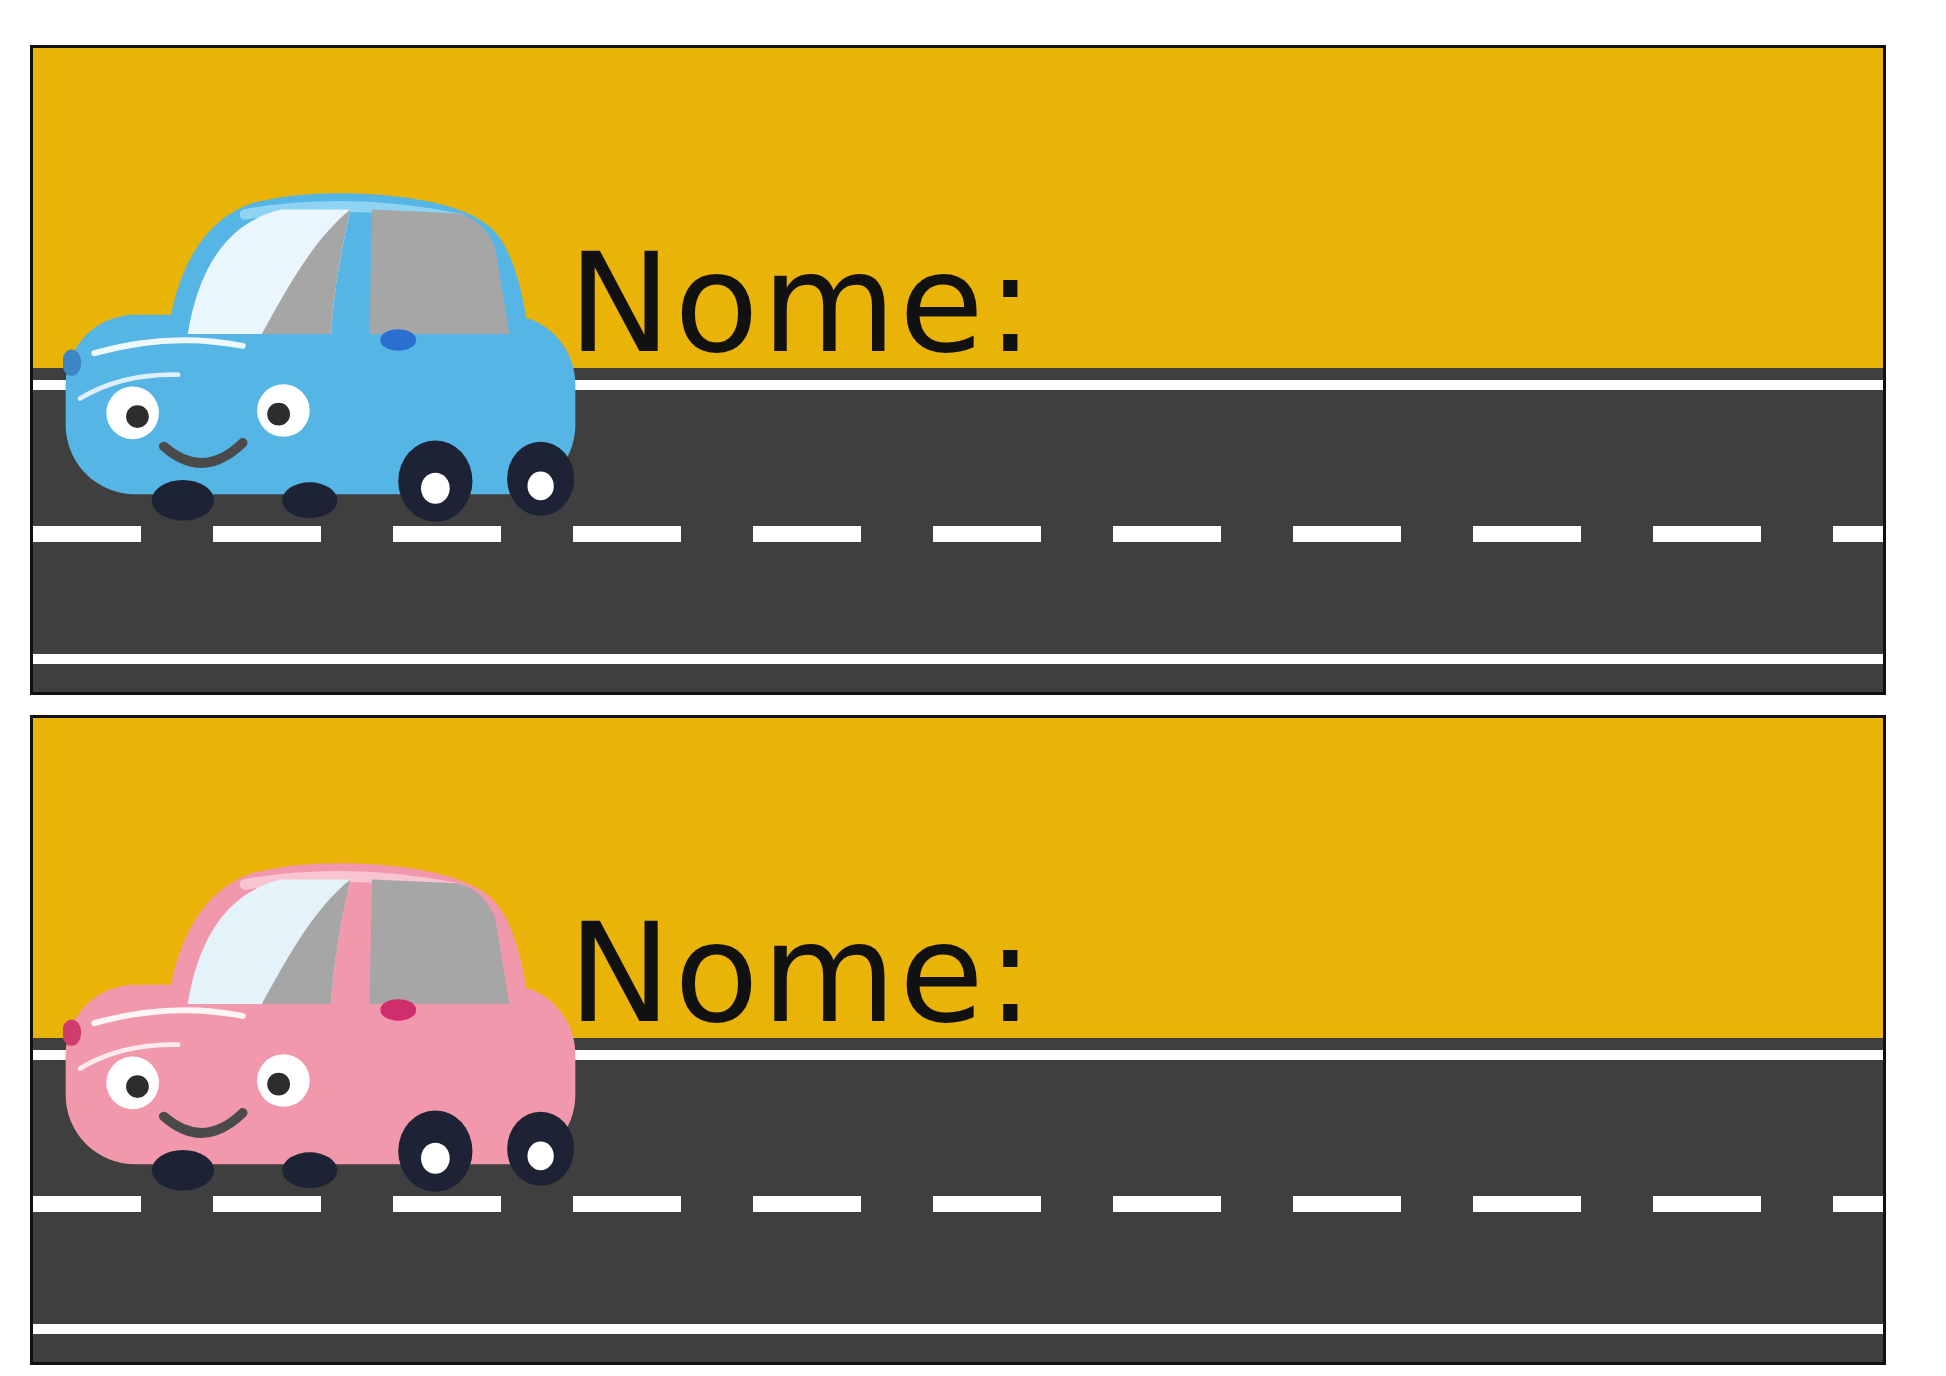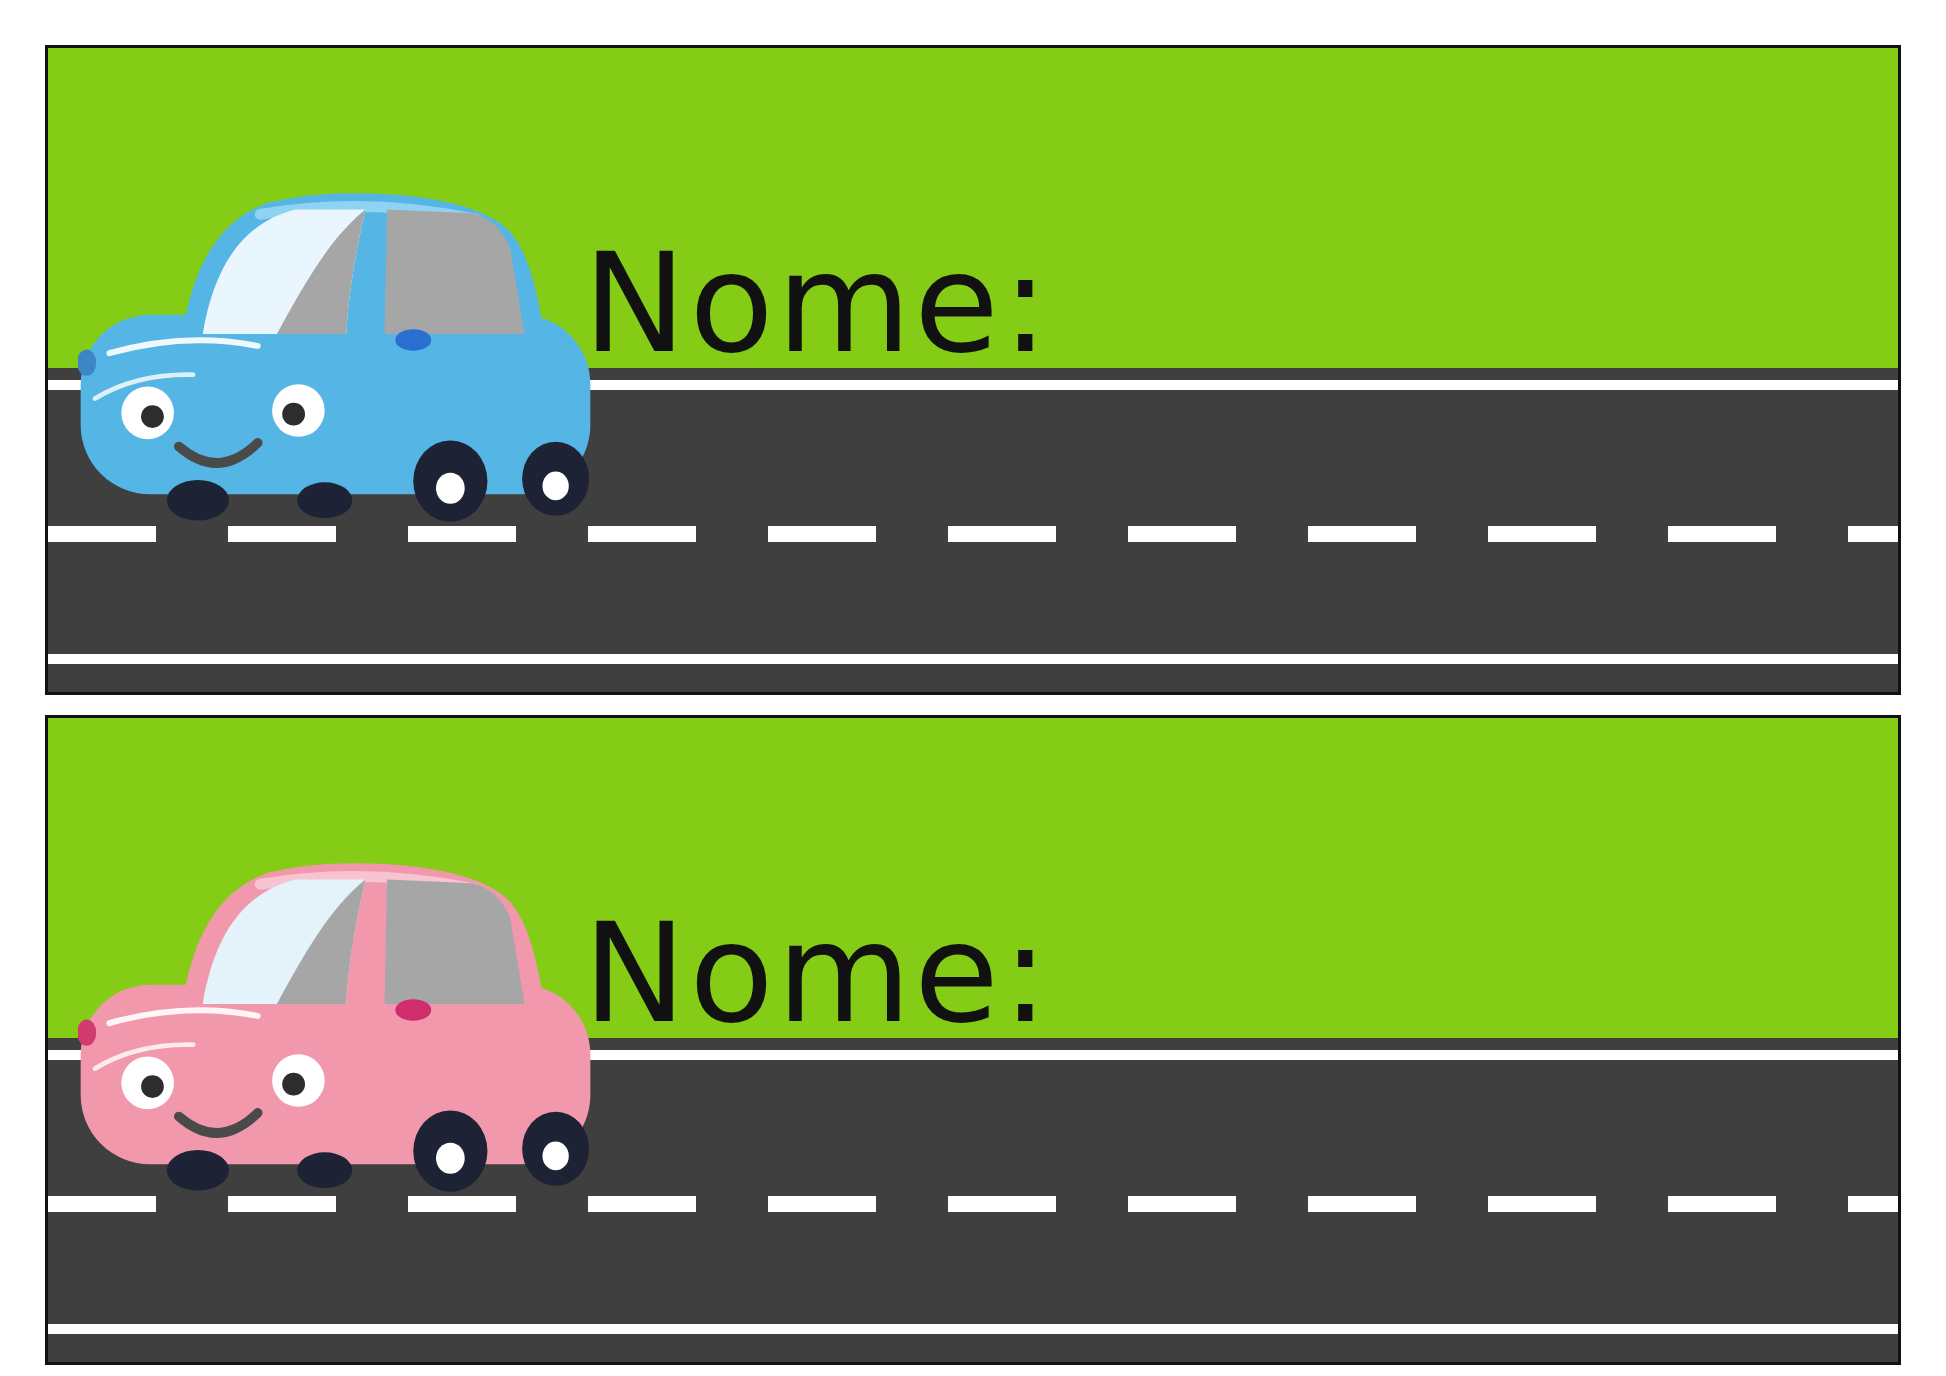--- a/index.html
+++ b/index.html
@@ -8,24 +8,24 @@
     background: #ffffff;
   }
   body {
     width: 1946px;
     height: 1376px;
     position: relative;
     font-family: "DejaVu Sans", sans-serif;
   }
   .card {
     position: absolute;
-    left: 45px;
+    left: 30px;
     width: 1856px;
     height: 650px;
-    background: #84cc16;
+    background: #eab308;
     border: 3px solid #111111;
     box-sizing: border-box;
     overflow: hidden;
   }
   #card-1 { top: 45px; }
   #card-2 { top: 715px; }
 
   .name-label {
     position: absolute;
     left: 535px;

